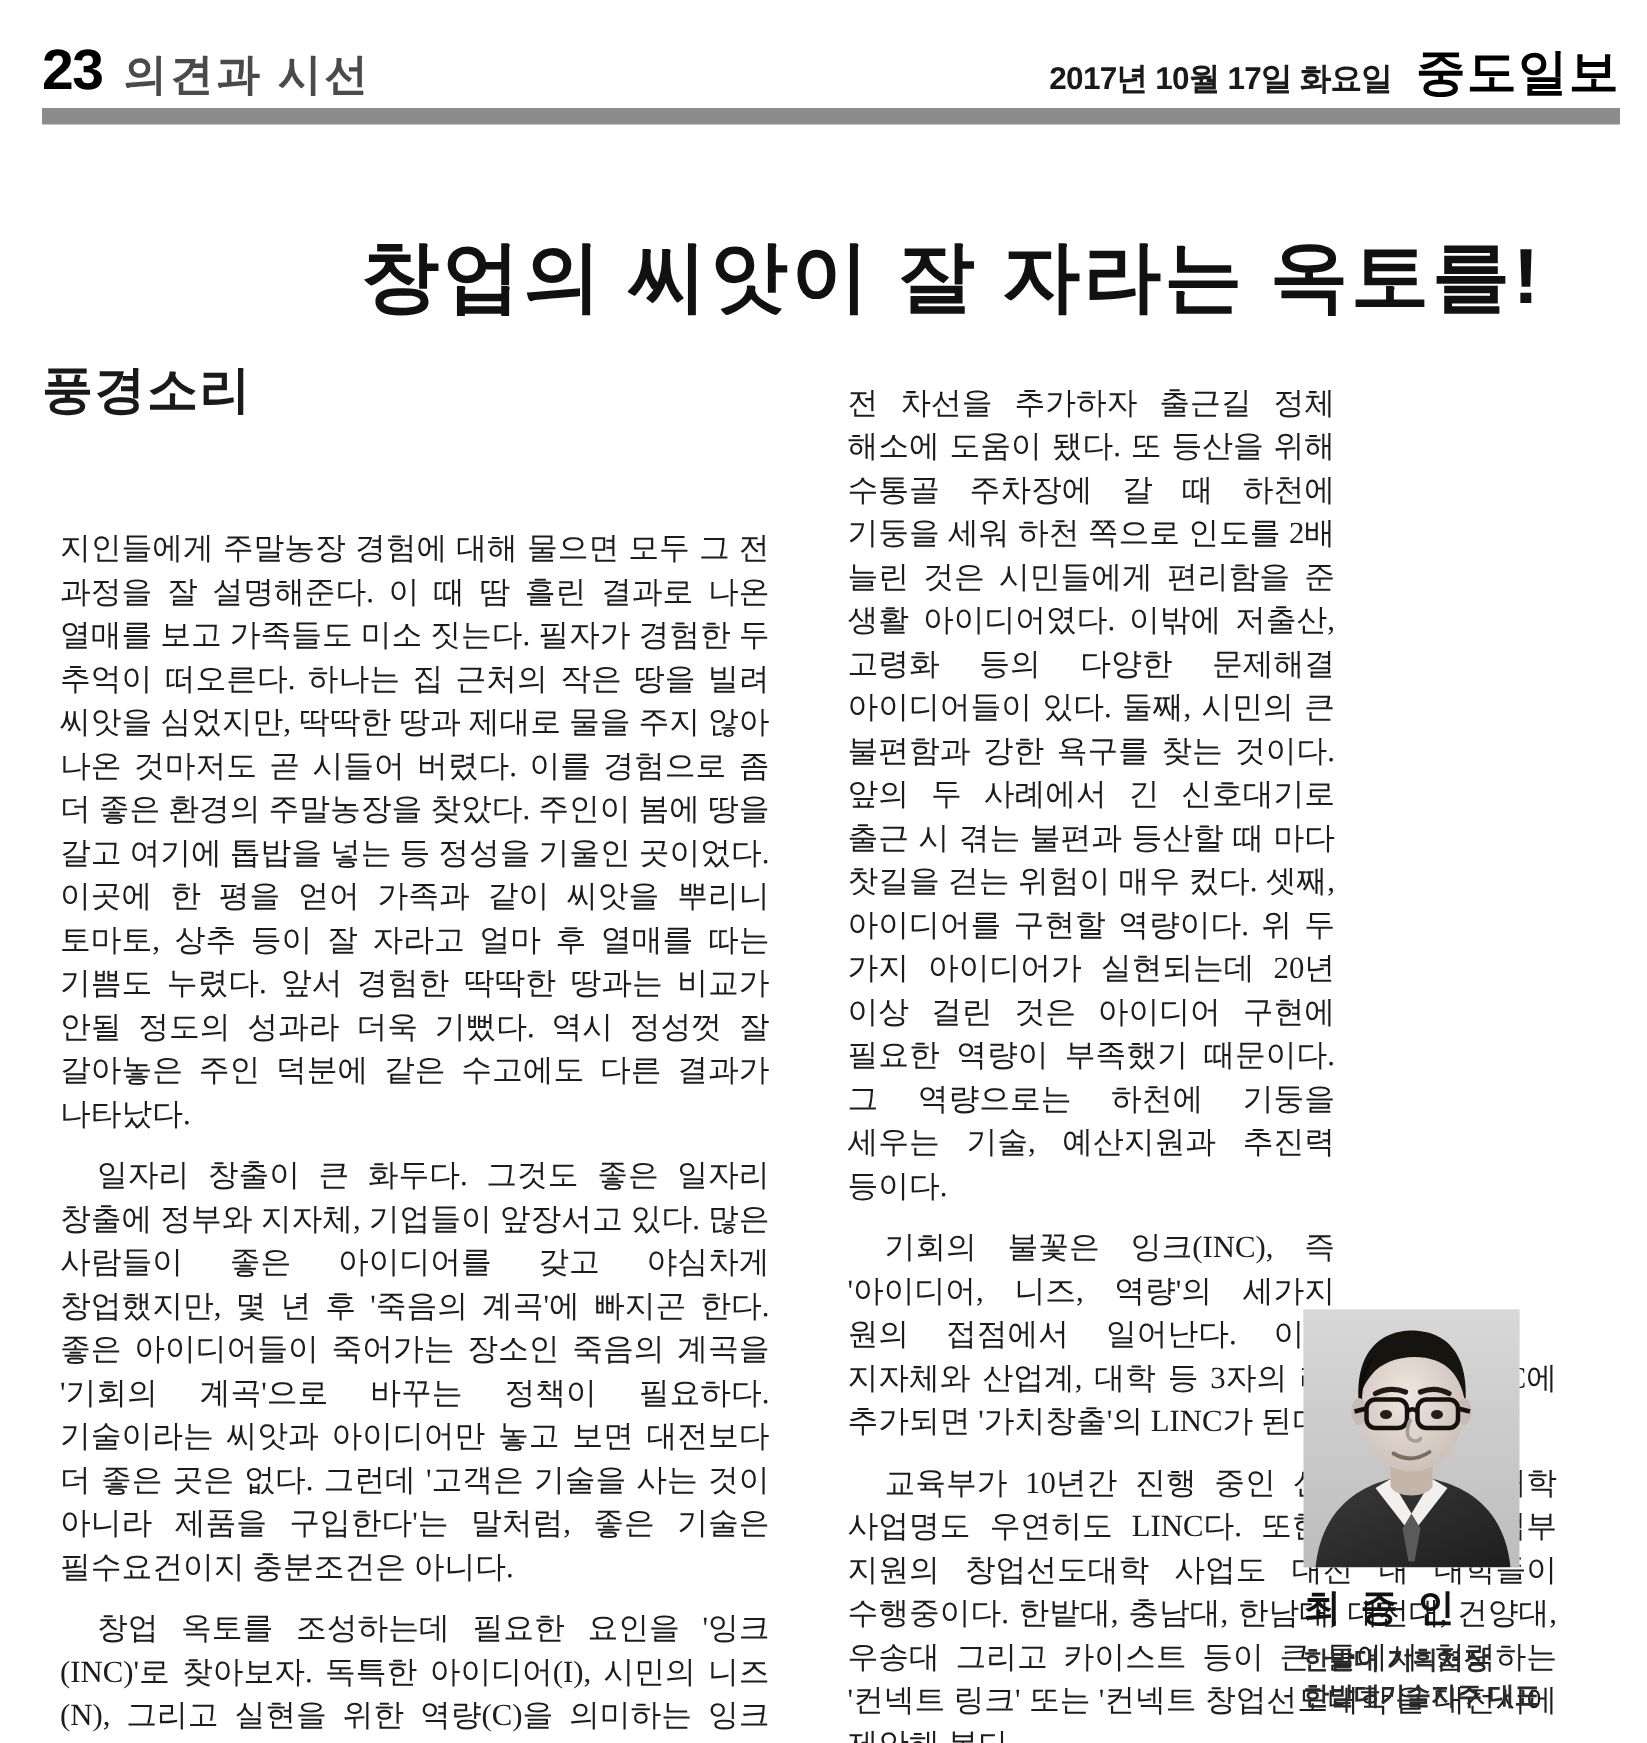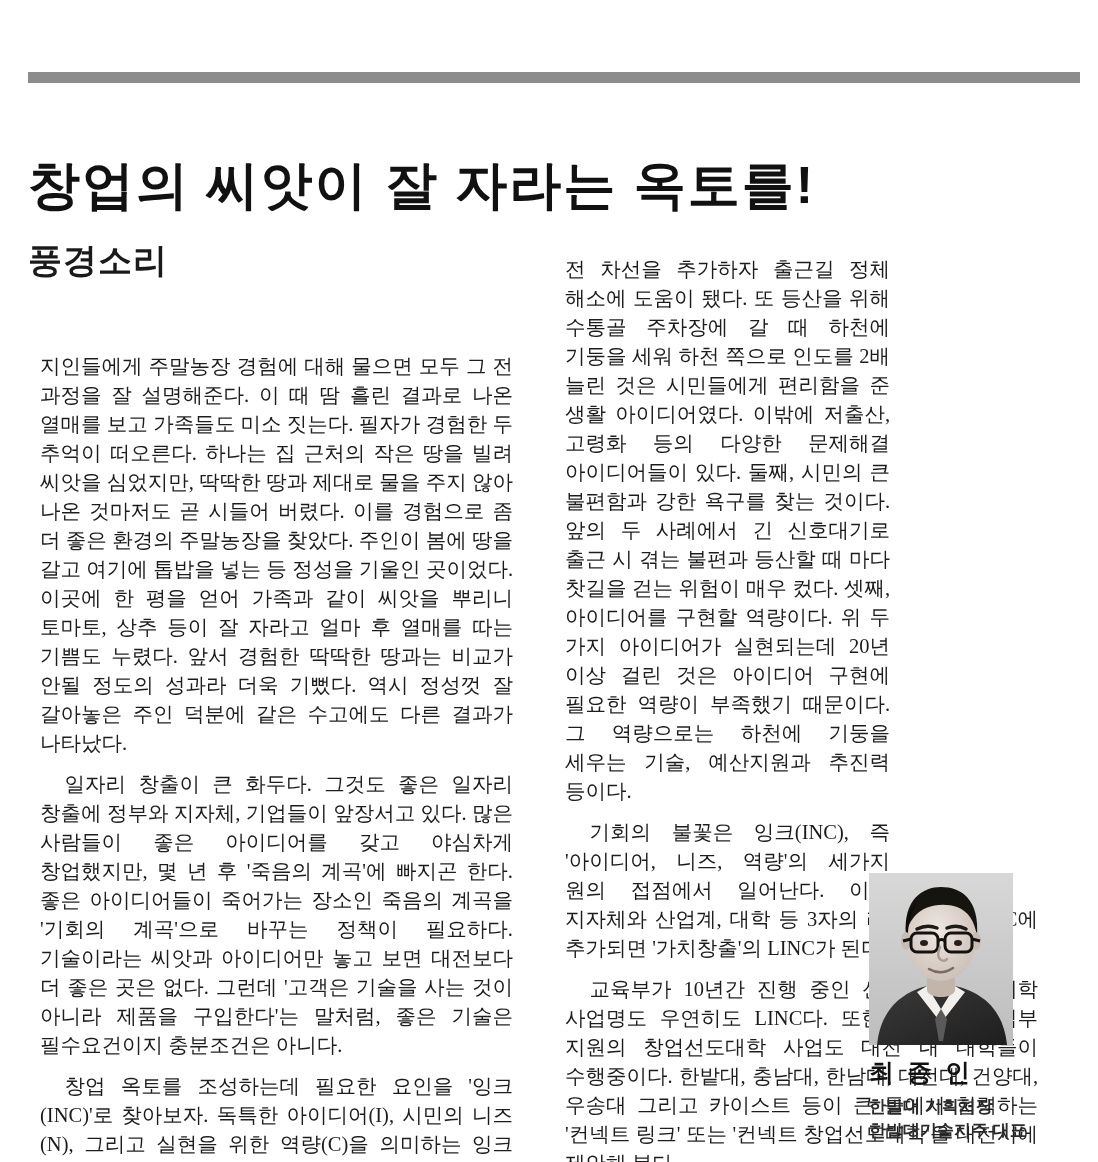--- a/index.html
+++ b/index.html
@@ -88,20 +88,21 @@
     position: absolute;
     left: 28px;
     top: 118px;
     width: 1000px;
     font-family: "Liberation Sans", sans-serif;
     font-size: 52px;
     font-weight: bold;
     letter-spacing: 2px;
     color: #111111;
     line-height: 1.25;
+    text-align: right;
   }
 
   
   .kicker {
     position: absolute;
     left: 28px;
     top: 243px;
     font-family: "Liberation Sans", sans-serif;
     font-size: 34px;
     font-weight: bold;
@@ -176,20 +177,30 @@
     font-size: 17px;
     font-weight: bold;
     color: #2b2b2b;
     line-height: 1.45;
   }
 </style>
 </head>
 <body>
 
 <div class="masthead">
+  <div class="masthead-inner">
+    <div class="head-left">
+      <span class="page-num">23</span>
+      <span class="section-name">의견과 시선</span>
+    </div>
+    <div class="head-right">
+      <span class="issue-date">2017년 10월 17일 화요일</span>
+      <span class="paper-title">중도일보</span>
+    </div>
+  </div>
   <div class="header-rule"></div>
 </div>
 
 <h1 class="headline">창업의 씨앗이 잘 자라는 옥토를!</h1>
 
 <div class="kicker">풍경소리</div>
 
 <div class="col col-left">
   <p>지인들에게 주말농장 경험에 대해 물으면 모두 그 전 과정을 잘 설명해준다. 이 때 땀 흘린 결과로 나온 열매를 보고 가족들도 미소 짓는다. 필자가 경험한 두 추억이 떠오른다. 하나는 집 근처의 작은 땅을 빌려 씨앗을 심었지만, 딱딱한 땅과 제대로 물을 주지 않아 나온 것마저도 곧 시들어 버렸다. 이를 경험으로 좀 더 좋은 환경의 주말농장을 찾았다. 주인이 봄에 땅을 갈고 여기에 톱밥을 넣는 등 정성을 기울인 곳이었다. 이곳에 한 평을 얻어 가족과 같이 씨앗을 뿌리니 토마토, 상추 등이 잘 자라고 얼마 후 열매를 따는 기쁨도 누렸다. 앞서 경험한 딱딱한 땅과는 비교가 안될 정도의 성과라 더욱 기뻤다. 역시 정성껏 잘 갈아놓은 주인 덕분에 같은 수고에도 다른 결과가 나타났다.</p>
   <p class="indent">일자리 창출이 큰 화두다. 그것도 좋은 일자리 창출에 정부와 지자체, 기업들이 앞장서고 있다. 많은 사람들이 좋은 아이디어를 갖고 야심차게 창업했지만, 몇 년 후 '죽음의 계곡'에 빠지곤 한다. 좋은 아이디어들이 죽어가는 장소인 죽음의 계곡을 '기회의 계곡'으로 바꾸는 정책이 필요하다. 기술이라는 씨앗과 아이디어만 놓고 보면 대전보다 더 좋은 곳은 없다. 그런데 '고객은 기술을 사는 것이 아니라 제품을 구입한다'는 말처럼, 좋은 기술은 필수요건이지 충분조건은 아니다.</p>

